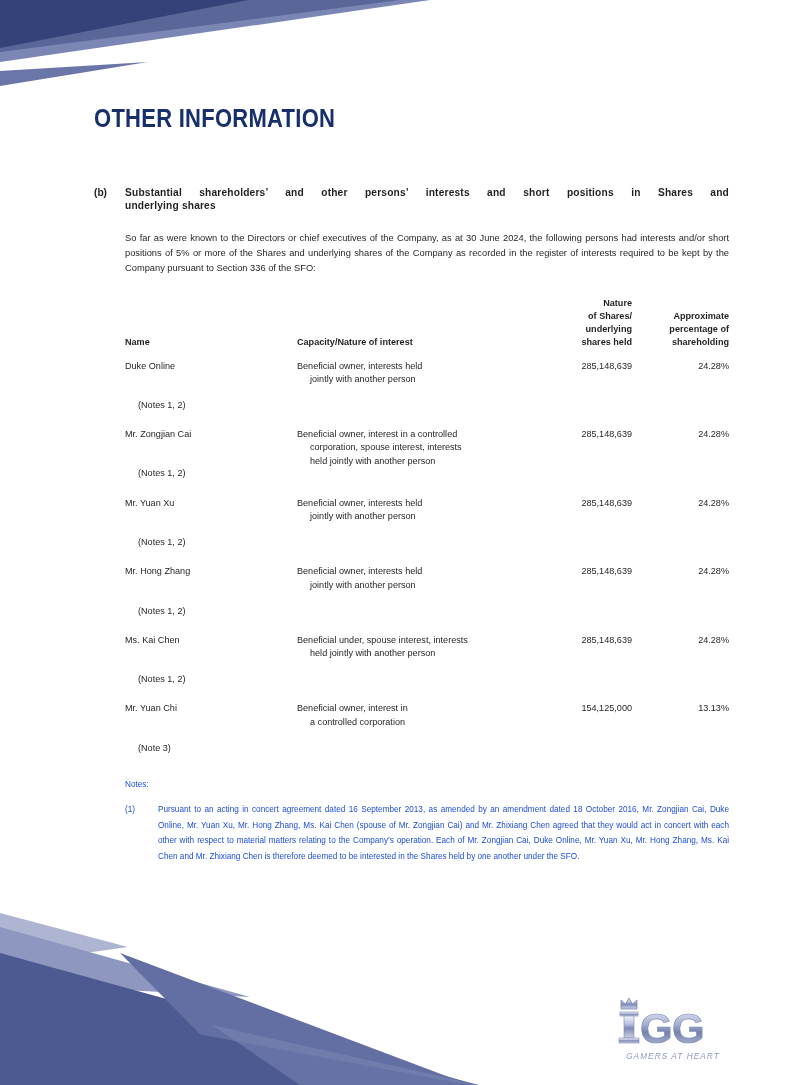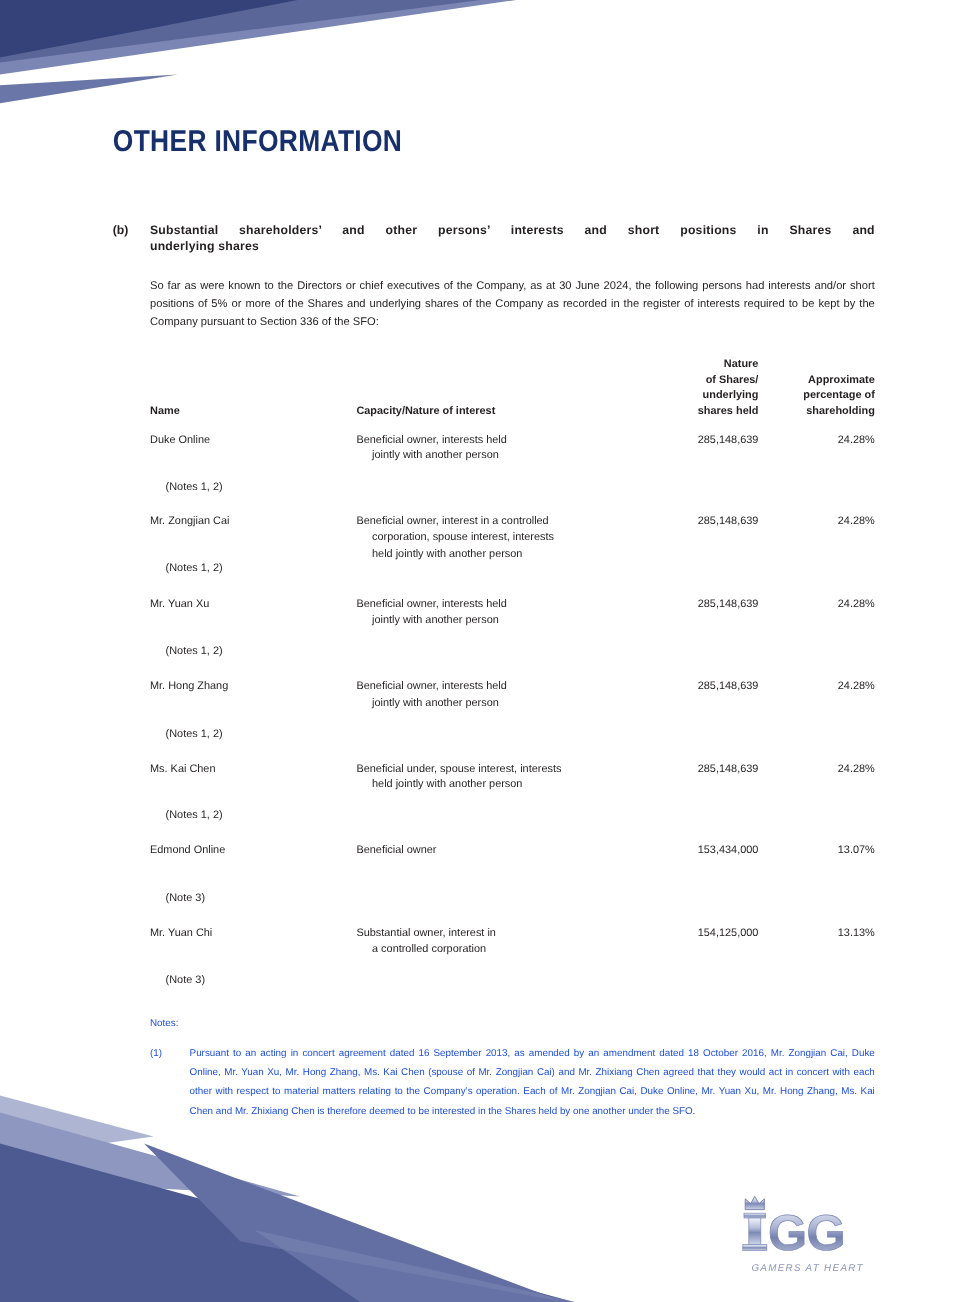--- a/index.html
+++ b/index.html
@@ -306,36 +306,25 @@
               </td>
               <td class="cell-cap">
                 <span class="c1">Beneficial under, spouse interest, interests</span>
                 <span class="c2">held jointly with another person</span>
               </td>
               <td class="cell-num">285,148,639</td>
               <td class="cell-pct">24.28%</td>
             </tr>
             <tr>
               <td class="cell-name">
-                <span class="nm">Edmond Online</span>
-                <span class="nt">(Note 3)</span>
-              </td>
-              <td class="cell-cap">
-                <span class="c1">Beneficial owner</span>
-              </td>
-              <td class="cell-num">153,434,000</td>
-              <td class="cell-pct">13.07%</td>
-            </tr>
-            <tr>
-              <td class="cell-name">
                 <span class="nm">Mr. Yuan Chi</span>
                 <span class="nt">(Note 3)</span>
               </td>
               <td class="cell-cap">
-                <span class="c1">Substantial owner, interest in</span>
+                <span class="c1">Beneficial owner, interest in</span>
                 <span class="c2">a controlled corporation</span>
               </td>
               <td class="cell-num">154,125,000</td>
               <td class="cell-pct">13.13%</td>
             </tr>
           </tbody>
       </table>
 
       <div class="notes-wrap">
         <div class="notes-title">Notes:</div>

